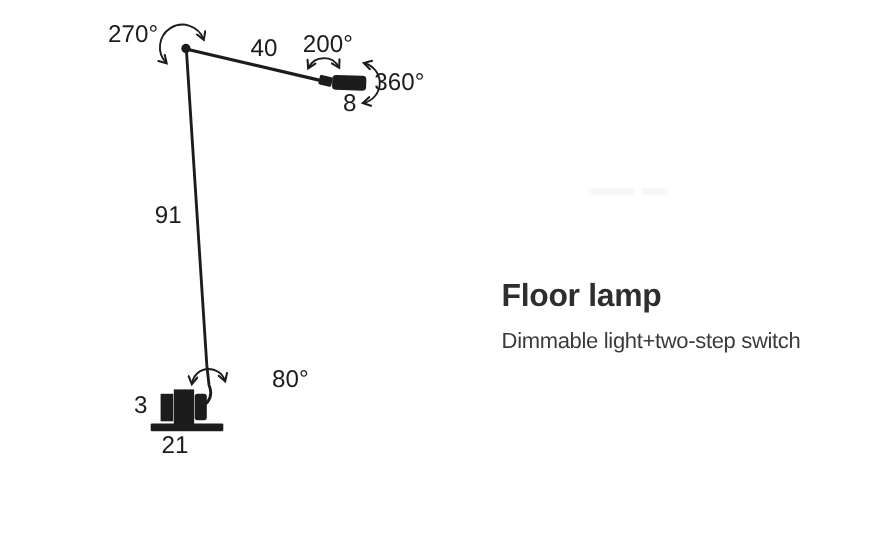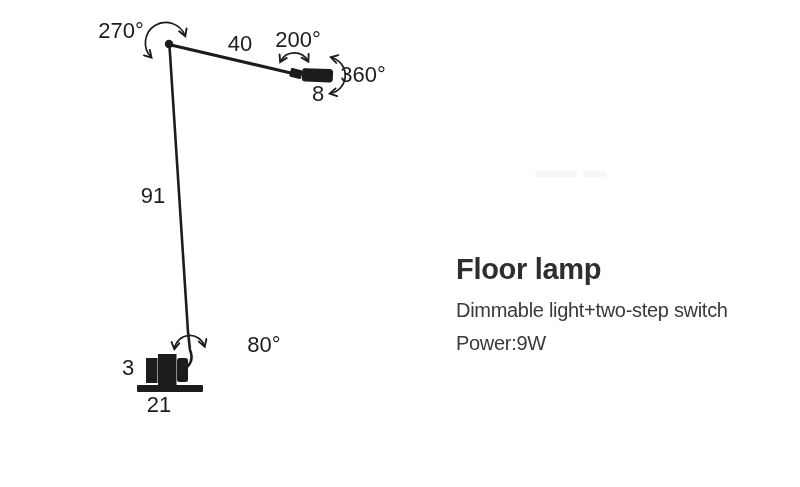--- a/index.html
+++ b/index.html
@@ -87,18 +87,17 @@
   <div class="lbl" style="left:298px; top:40px;">200°</div>
   <div class="lbl" style="left:363px; top:75px;">360°</div>
   <div class="lbl" style="left:318px; top:94px;">8</div>
   <div class="lbl" style="left:153px; top:196px;">91</div>
   <div class="lbl" style="left:226px; top:345px;margin-left:38px;">80°</div>
   <div class="lbl" style="left:128px; top:368px;">3</div>
   <div class="lbl" style="left:159px; top:405px;">21</div>
 
   <div class="product-title">Floor lamp</div>
   <div class="product-line product-desc">Dimmable light+two-step switch</div>
-  <div class="product-line product-power">Power:9W</div>
 
   <div class="watermark-fragment wm-a"></div>
   <div class="watermark-fragment wm-b"></div>
 
 </div>
 
 </body></html>

